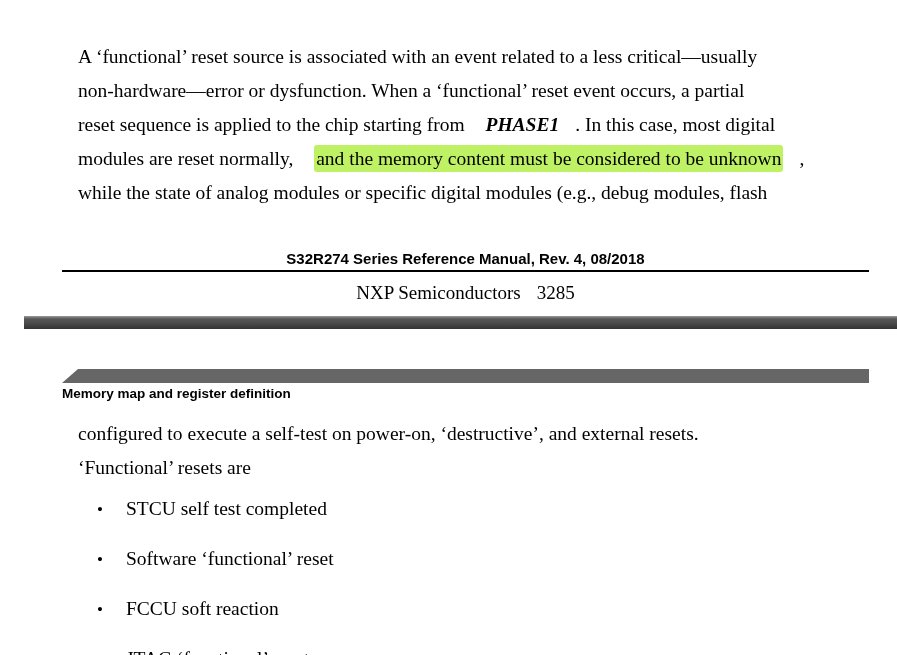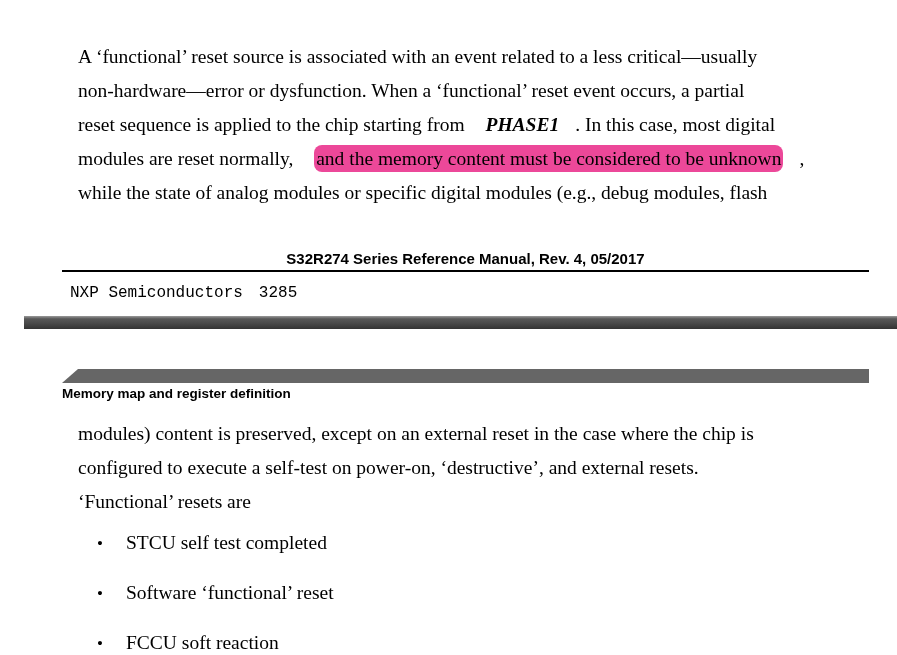--- a/index.html
+++ b/index.html
@@ -16,44 +16,44 @@
   
   .serif-block {
     font-family:"Liberation Serif", serif;
     font-size:19.5px;
     line-height:26px;
     color:#000;
   }
   .line { white-space:nowrap; }
   .phase-emph { font-weight:bold; font-style:italic; }
   .hl {
-    background:#ec4899;
-    border-radius:8px;
+    background:#bef264;
+    border-radius:3px;
     padding:3px 2px;
   }
 
   
   #p1-paragraph { left:38px; top:12px; width:830px; }
 
   
   #footer-title {
     left:38px; width:807px; top:227px;
     font-family:"Liberation Sans", sans-serif;
     font-weight:bold; font-size:15px; line-height:15px;
     text-align:center;
   }
   #footer-rule {
     left:38px; width:807px; top:246px;
     border-top:2px solid #000;
   }
   #footer-row {
     left:38px; width:807px; top:254px;
-    font-family:Liberation Mono, monospace;
-    font-size:16px; line-height:14px;
-    display:flex; justify-content:flex-start;
+    font-family:Liberation Serif, serif;
+    font-size:19px; line-height:14px;
+    display:flex; justify-content:center;
   }
 
   
   #page-separator {
     left:0; top:292px; width:897px; height:13px;
     background:linear-gradient(180deg, #9a9a9a 0%, #585858 22%, #4a4a4a 55%, #333333 100%);
   }
 
   
   #section-banner {
@@ -93,36 +93,33 @@
     <span>reset sequence is applied to the chip starting from </span><span class="phase-emph">PHASE1</span><span>. In this case, most digital</span>
   </div>
   <div class="line">
     <span>modules are reset normally, </span><span class="hl">and the memory content must be considered to be unknown</span><span>,</span>
   </div>
   <div class="line">
     <span>while the state of analog modules or specific digital modules (e.g., debug modules, flash</span>
   </div>
 </div>
 
-<div class="abs" id="footer-title">S32R274 Series Reference Manual, Rev. 4, 05/2017</div>
+<div class="abs" id="footer-title">S32R274 Series Reference Manual, Rev. 4, 08/2018</div>
 <div class="abs" id="footer-rule"></div>
 <div class="abs" id="footer-row">
   <span>NXP Semiconductors</span>
   <span>3285</span>
 </div>
 
 <div class="abs" id="page-separator"></div>
 
 <div class="abs" id="section-banner"></div>
 <div class="abs" id="section-header">Memory map and register definition</div>
 
 <div class="abs serif-block" id="p2-paragraph">
-  <div class="line">
-    <span>modules) content is preserved, except on an external reset in the case where the chip is</span>
-  </div>
   <div class="line">
     <span>configured to execute a self-test on power-on, ‘destructive’, and external resets.</span>
   </div>
   <div class="line">
     <span>‘Functional’ resets are</span>
   </div>
 
   <div class="bullet-line">
     <span class="bullet-dot">•</span><span>STCU self test completed</span>
   </div>

